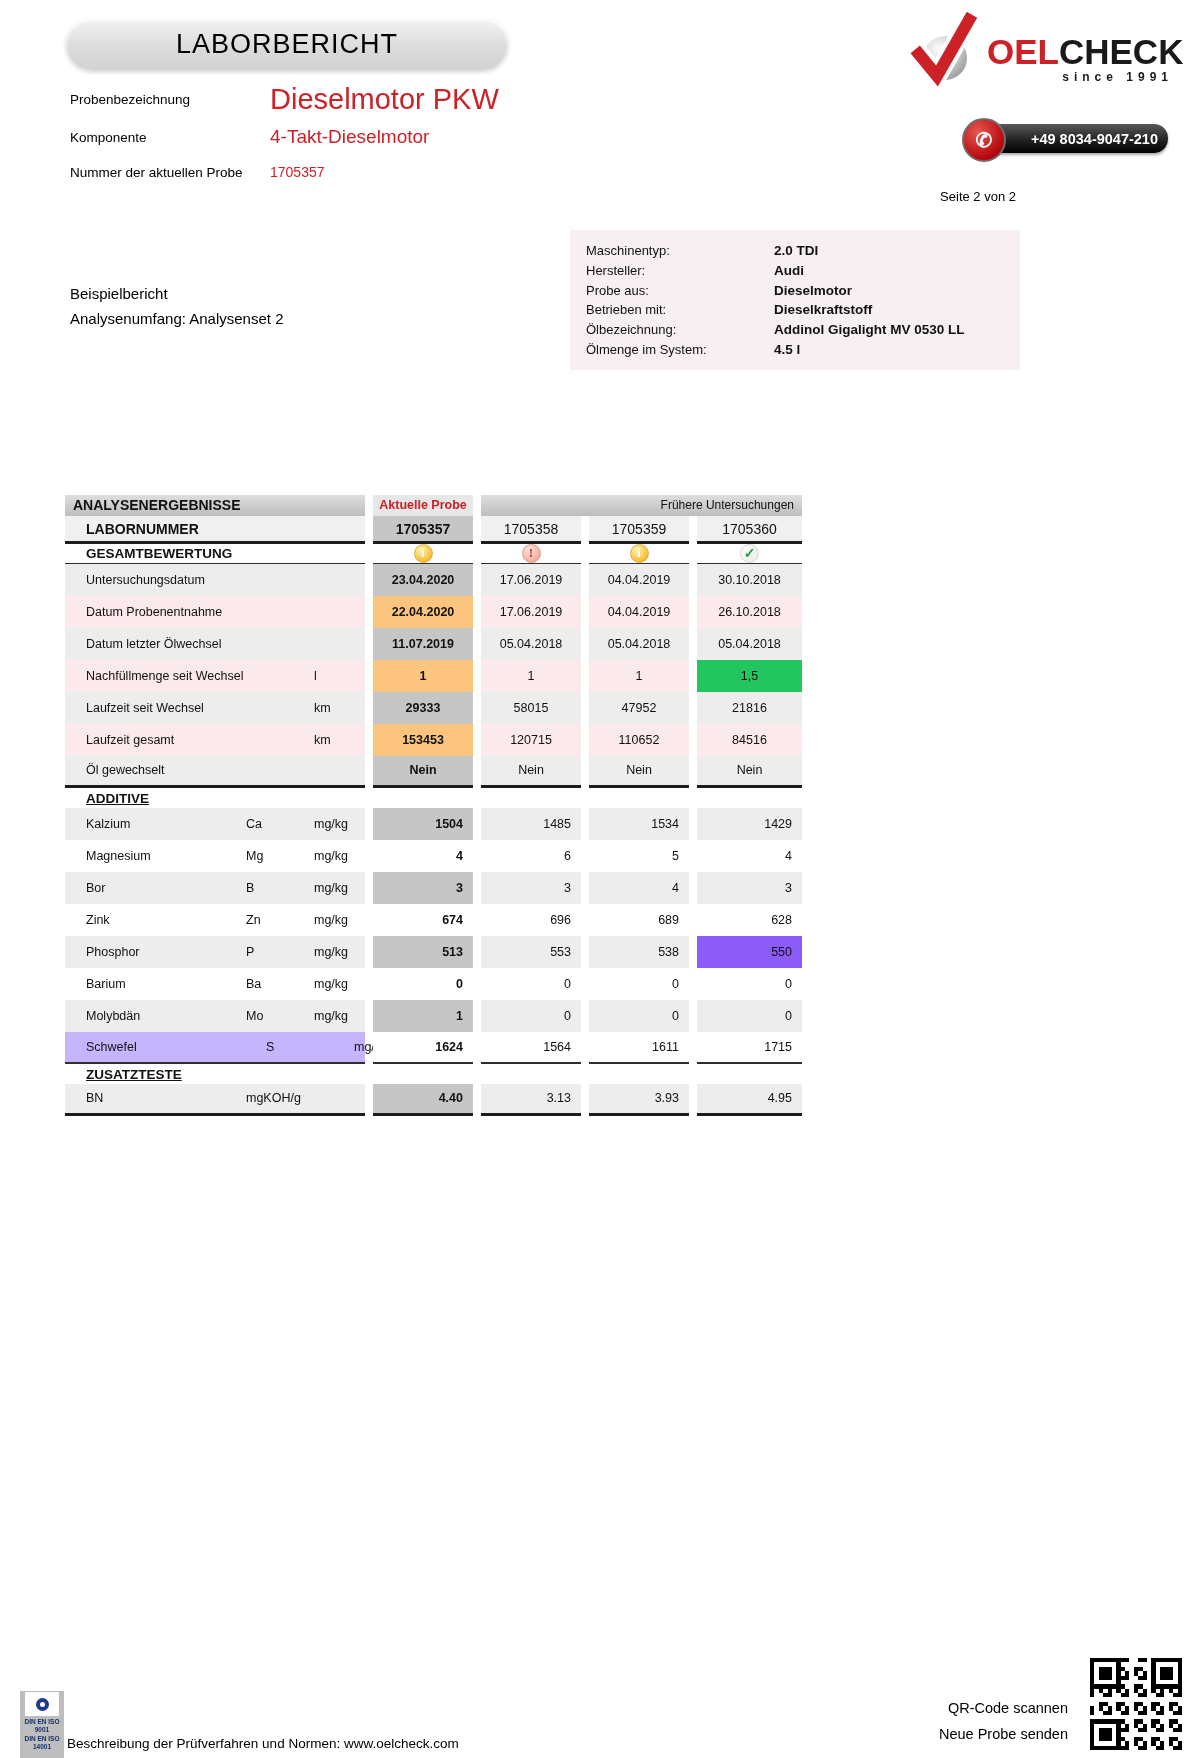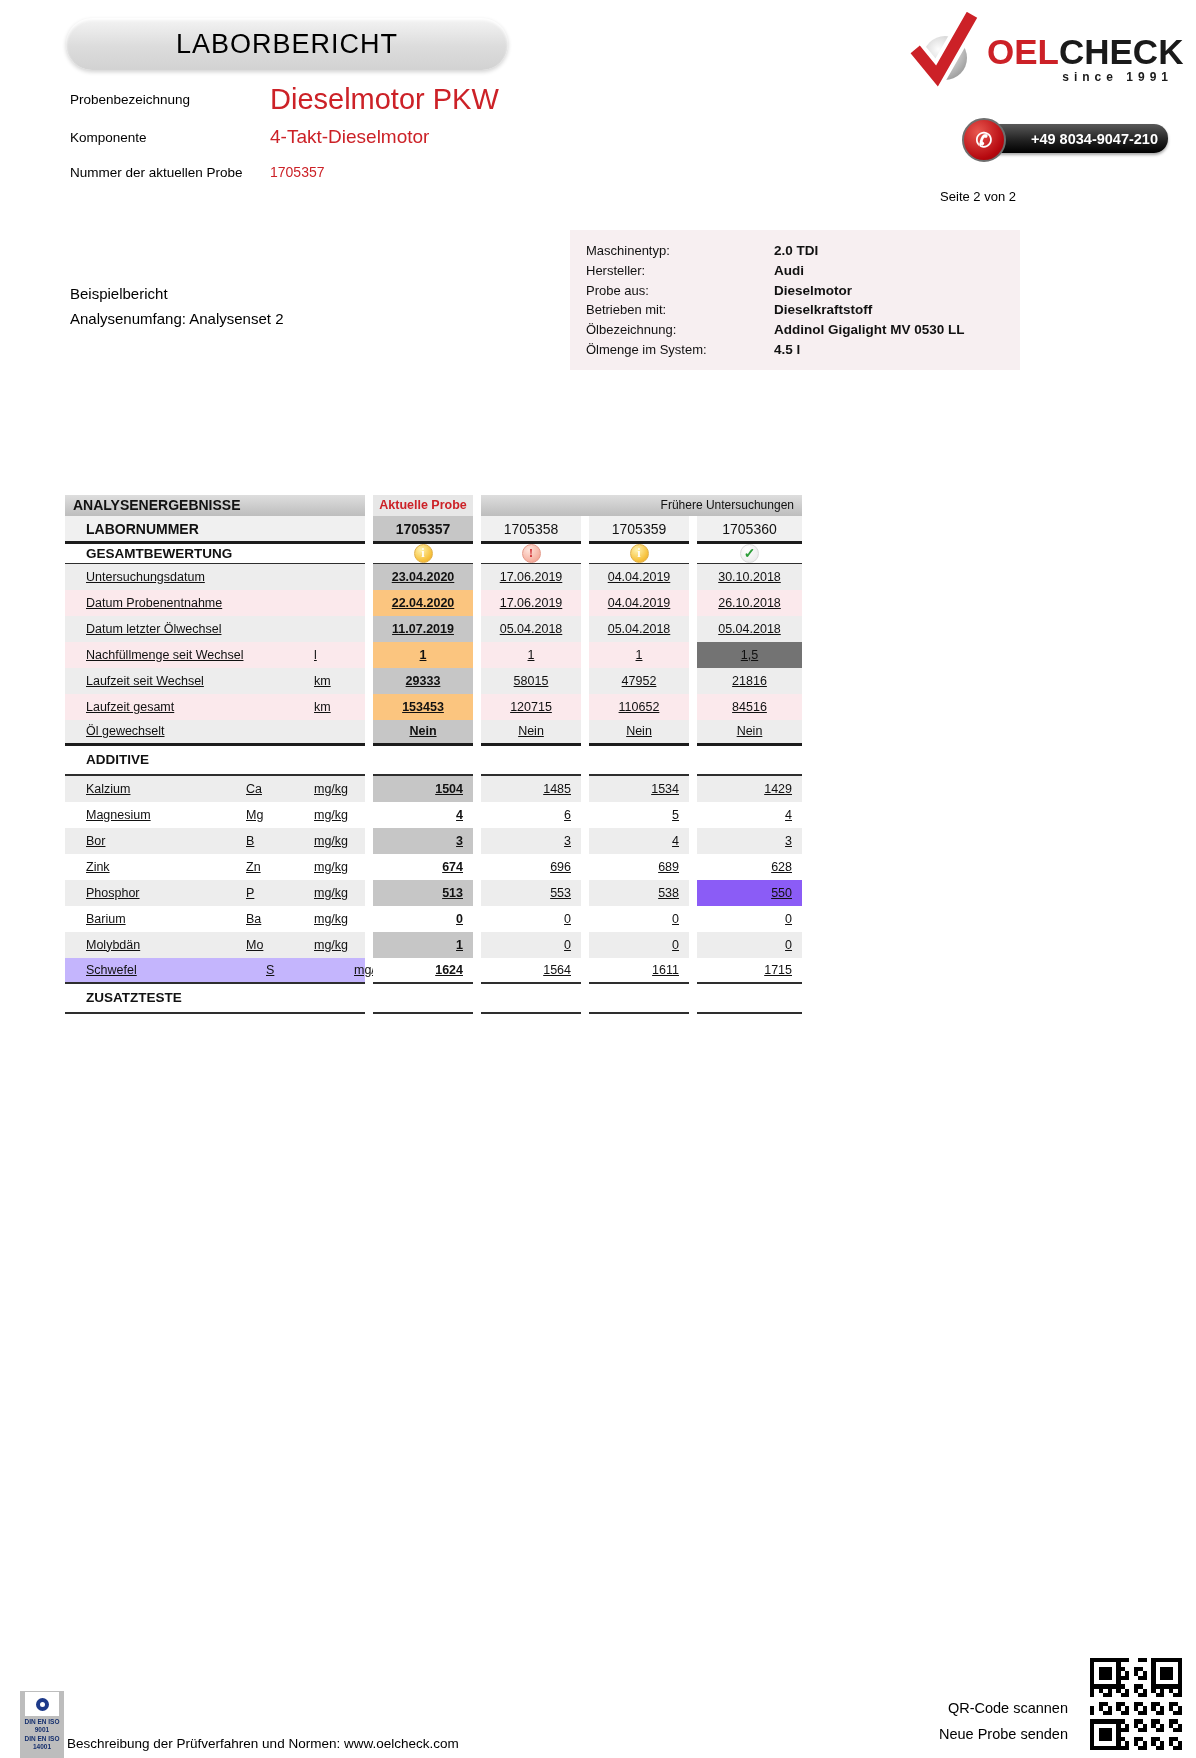--- a/index.html
+++ b/index.html
@@ -65,22 +65,22 @@
      padding-right:8px;box-sizing:border-box;font-size:12px;}
 
   .r-lab{height:28px;}
   .r-lab .lcell{font-weight:bold;font-size:14px;background:#f0f0f0;}
   .r-lab .vcell{font-size:14px;background:#f0f0f0;}
   .r-lab .vcell.cur{background:#c6c6c6;font-weight:bold;}
 
   .r-rating{height:20px;}
   .r-rating .lcell{font-weight:bold;font-size:13.5px;}
 
-  .r-data{height:26px;line-height:19px;text-decoration:underline;}
-  .r-sec{height:30px;line-height:22px;}
+  .r-data{height:32px;line-height:19px;}
+  .r-sec{height:20px;line-height:22px;text-decoration:underline;}
   .r-sec .lcell{font-weight:bold;font-size:13.5px;}
 
   .icon{width:17px;height:17px;border-radius:50%;display:inline-flex;align-items:center;justify-content:center;
     font-family:"Liberation Serif",serif;font-weight:bold;font-size:12px;line-height:17px;}
   .icon-info{background:radial-gradient(circle at 35% 28%, #fff3b0, #f7c23d 65%, #e9a22a);color:#fff;border:1px solid #e0b04a;}
   .icon-alert{background:radial-gradient(circle at 35% 28%, #ffe6de, #f5af9f 70%, #ee9384);color:#cc2127;border:1px solid #e59a8a;}
   .icon-ok{background:radial-gradient(circle at 35% 28%, #ffffff, #ececec 80%);color:#2e9e3a;border:1px solid #dadada;font-size:14px;font-family:"Liberation Sans",sans-serif;}
 
   
   .din-badge{position:absolute;left:20px;top:1691px;width:44px;height:67px;background:#bdbdbd;
@@ -231,21 +231,21 @@
         </div>
         <div class="trow r-data">
           <div class="lcell" style="background: rgb(251, 233, 236);">
             <span class="lbl">Nachfüllmenge seit Wechsel</span>
             <span class="sym"></span>
             <span class="unit">l</span>
           </div>
           <div class="vcell cur" style="background: rgb(251, 197, 127); font-weight: bold;">1</div>
           <div class="vcell" style="background: rgb(251, 233, 236);">1</div>
           <div class="vcell" style="background: rgb(251, 233, 236);">1</div>
-          <div class="vcell" style="background: #737373; text-align: right;">1,5</div>
+          <div class="vcell" style="background: #22c55e; text-align: right;">1,5</div>
         </div>
         <div class="trow r-data">
           <div class="lcell" style="background: rgb(237, 237, 237);">
             <span class="lbl">Laufzeit seit Wechsel</span>
             <span class="sym"></span>
             <span class="unit">km</span>
           </div>
           <div class="vcell cur" style="background: rgb(198, 198, 198); font-weight: bold;">29333</div>
           <div class="vcell" style="background: rgb(237, 237, 237);">58015</div>
           <div class="vcell" style="background: rgb(237, 237, 237);">47952</div>
@@ -375,20 +375,31 @@
         <div class="trow r-sec">
           <div class="lcell b-thin">
             <span class="lbl">ZUSATZTESTE</span>
             <span class="sym"></span>
             <span class="unit"></span>
           </div>
           <div class="vcell cur b-thin"></div>
           <div class="vcell b-thin"></div>
           <div class="vcell b-thin"></div>
           <div class="vcell b-thin"></div>
+        </div>
+        <div class="trow r-data">
+          <div class="lcell b-thick" style="background: rgb(237, 237, 237);">
+            <span class="lbl">BN</span>
+            <span class="sym">mgKOH/g</span>
+            <span class="unit"></span>
+          </div>
+          <div class="vcell cur b-thick al-right" style="background: rgb(198, 198, 198); font-weight: bold;">4.40</div>
+          <div class="vcell b-thick al-right" style="background: rgb(237, 237, 237);">3.13</div>
+          <div class="vcell b-thick al-right" style="background: rgb(237, 237, 237);">3.93</div>
+          <div class="vcell b-thick al-right" style="background: rgb(237, 237, 237);">4.95</div>
         </div>
       </div>
   </div>
 
   <div class="din-badge">
     <div class="din-emblem">
         <div class="din-ring"></div>
       </div>
     <div class="din-text">
       <div>DIN EN ISO</div>

